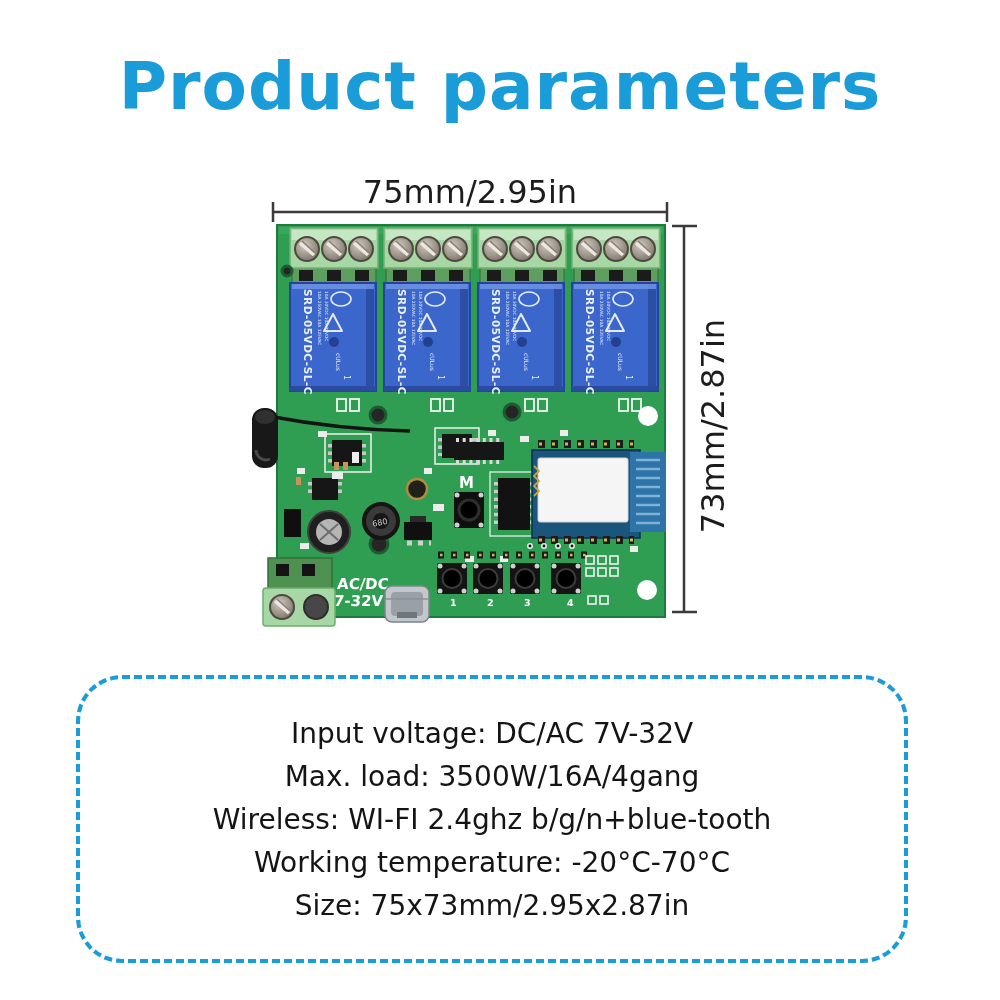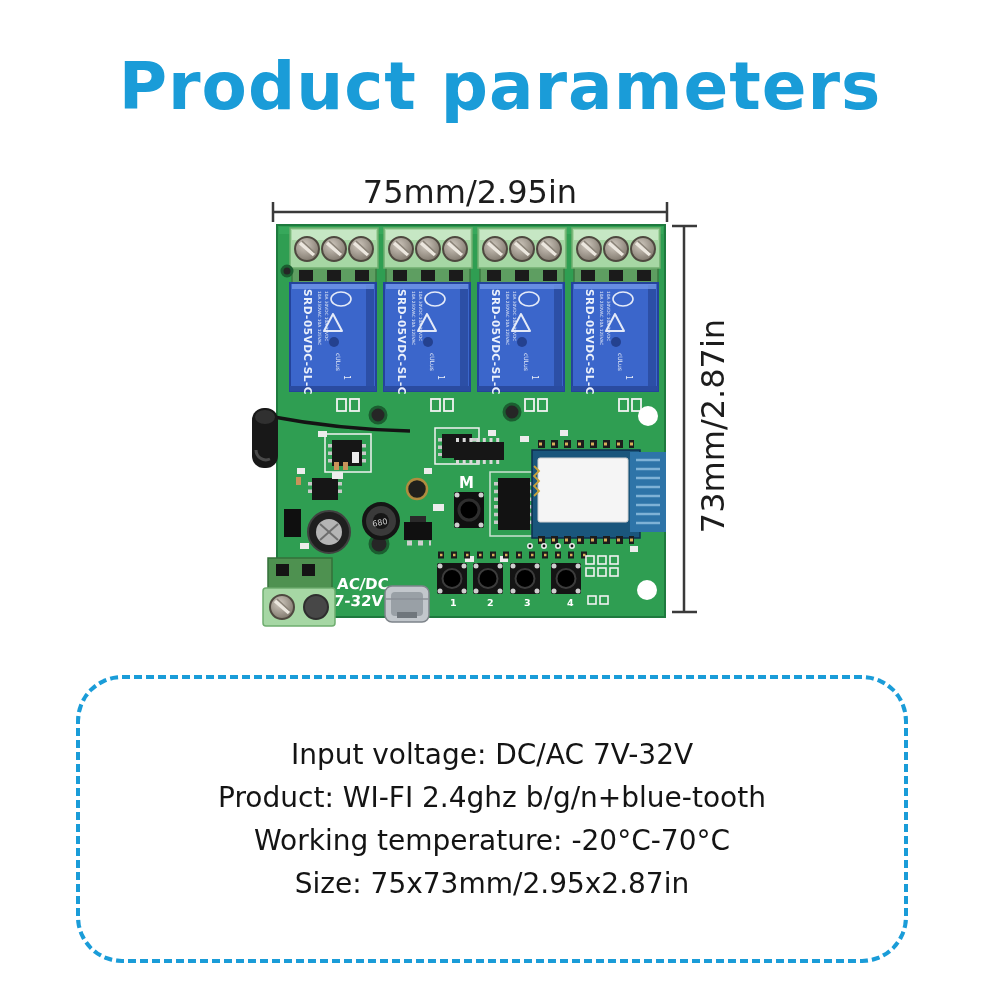--- a/index.html
+++ b/index.html
@@ -276,16 +276,17 @@
     <rect x="276" y="564" width="13" height="12" fill="#141414"></rect>
     <rect x="302" y="564" width="13" height="12" fill="#141414"></rect>
     <rect x="263" y="588" width="72" height="38" rx="3" class="f-term" stroke="#6FAE6F" stroke-width="1.5"></rect>
     <use href="#screw" x="282" y="607"></use>
     <circle cx="316" cy="607" r="12" fill="#474747" stroke="#2E2E2E" stroke-width="2"></circle>
   </g>
 </svg>
 
 <div id="spec-box" class="abs">
   <div class="spec-line">Input voltage: DC/AC 7V-32V</div>
-  <div class="spec-line">Product: WI-FI 2.4ghz b/g/n+blue-tooth</div>
+  <div class="spec-line">Max. load: 3500W/16A/4gang</div>
+  <div class="spec-line">Wireless: WI-FI 2.4ghz b/g/n+blue-tooth</div>
   <div class="spec-line">Working temperature: -20°C-70°C</div>
   <div class="spec-line">Size: 75x73mm/2.95x2.87in</div>
 </div>
 
 </body></html>

